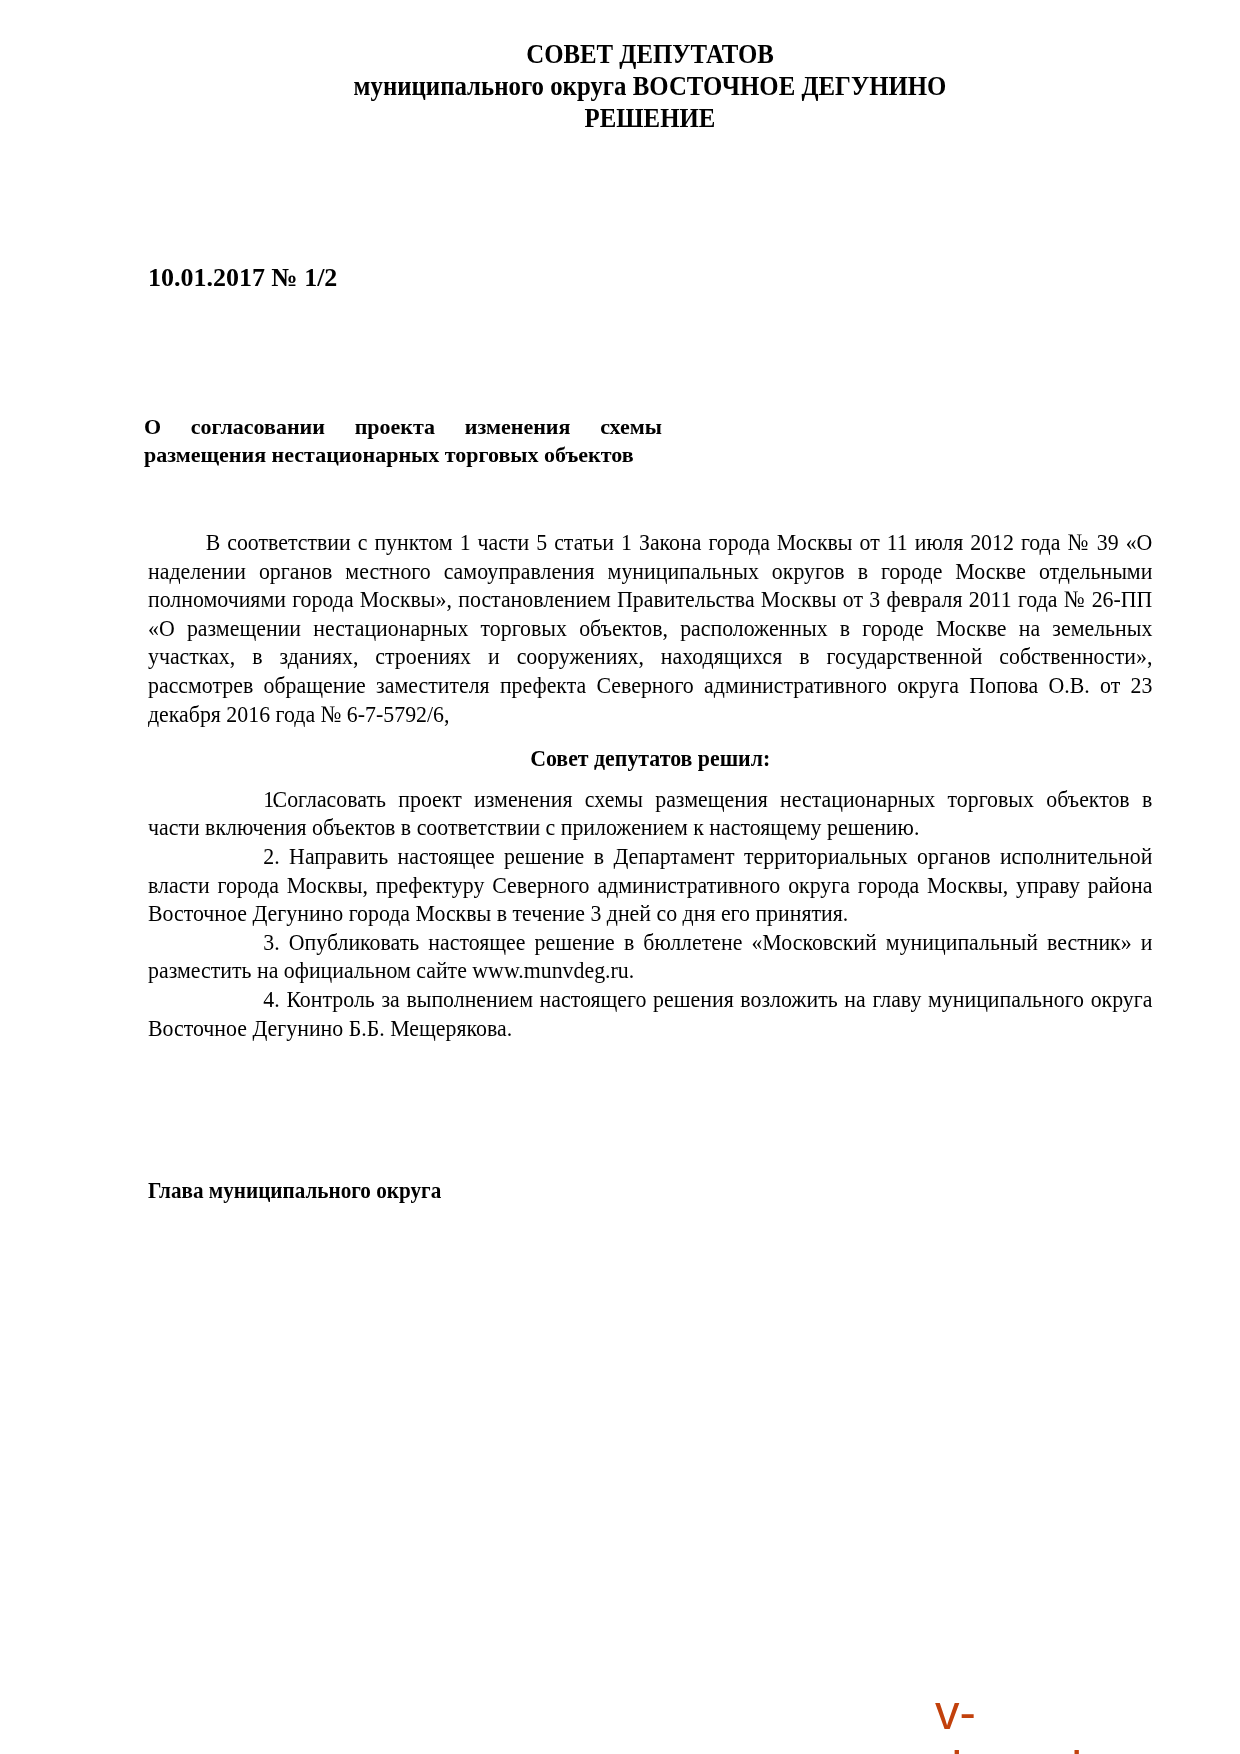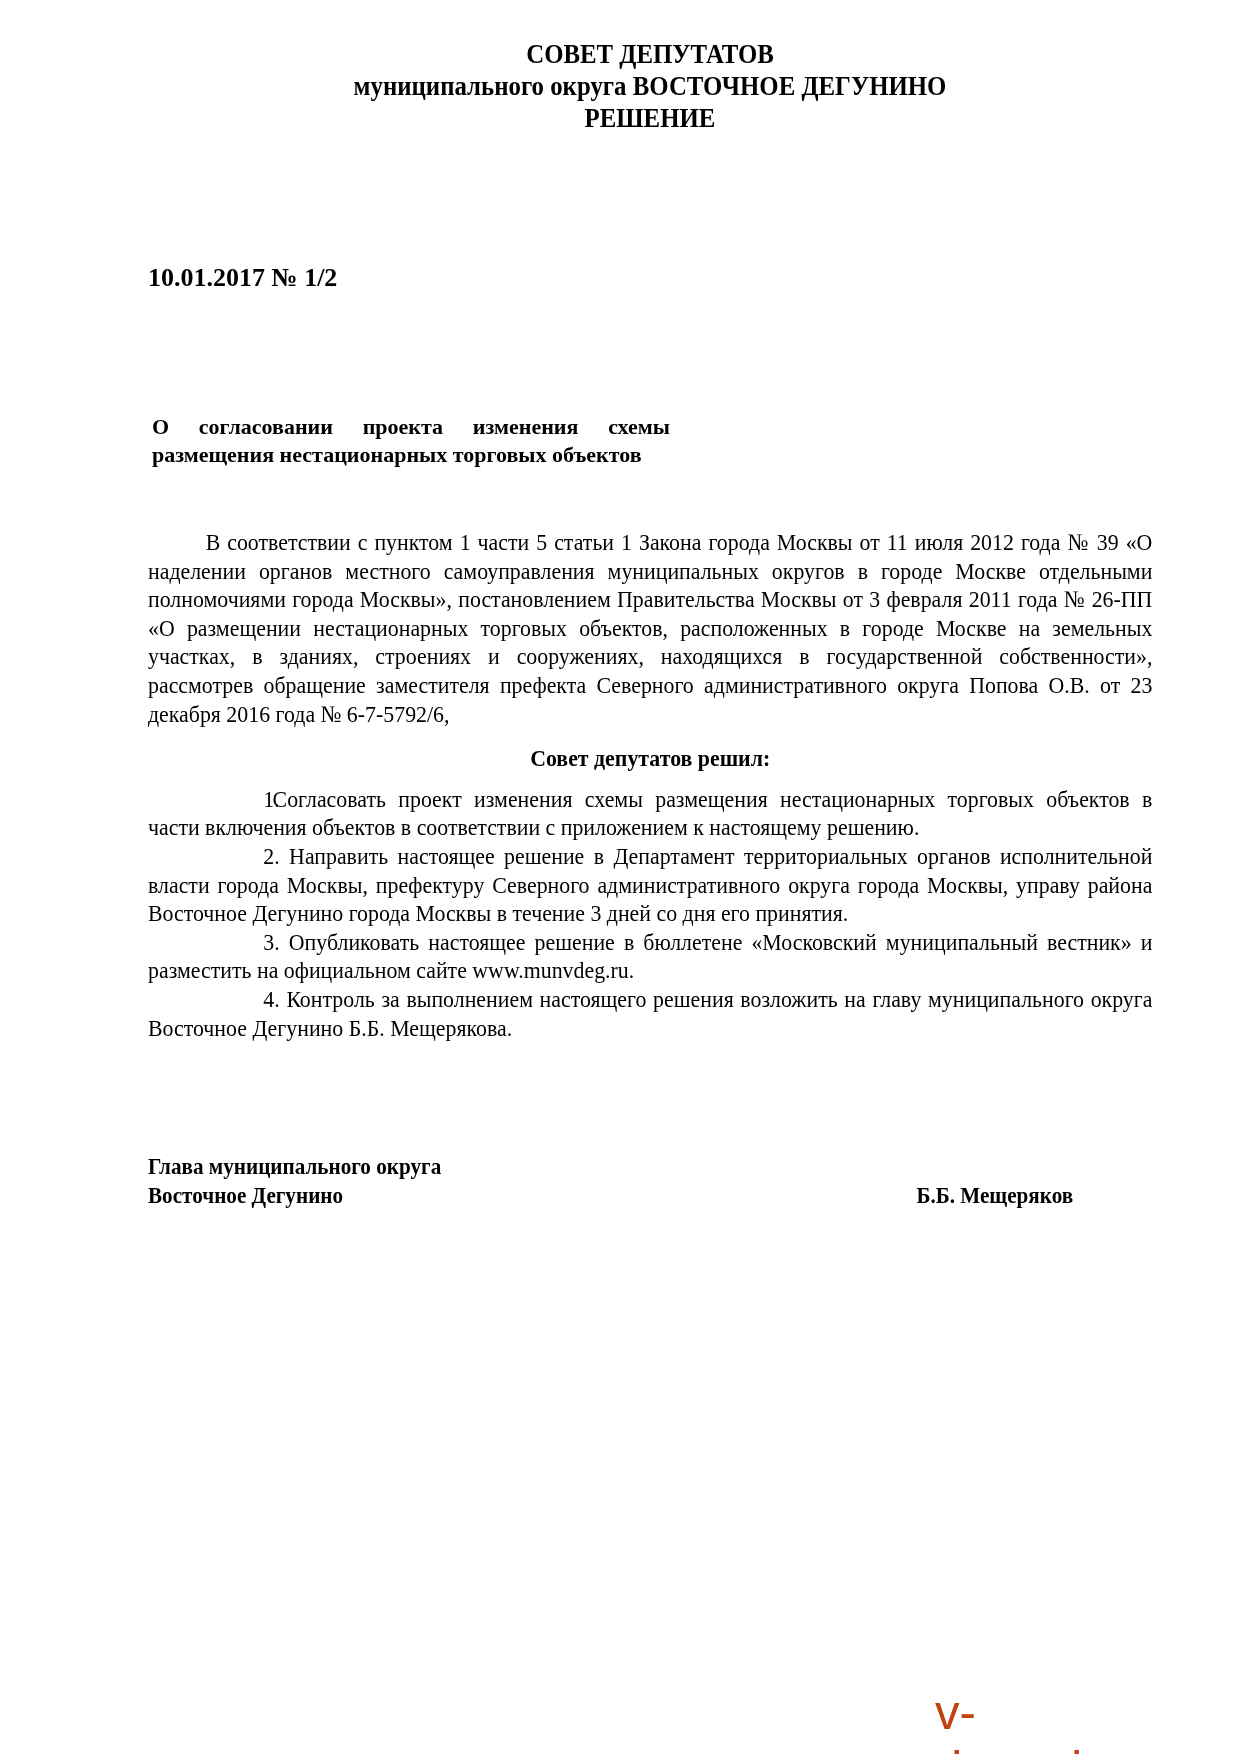--- a/index.html
+++ b/index.html
@@ -13,39 +13,39 @@
     position: absolute; left: 150px; width: 1000px; top: 38px;
     text-align: center; font-weight: bold; font-size: 27px; line-height: 32px;
     transform: scaleX(0.92); transform-origin: center top;
   }
   .header div { white-space: nowrap; }
   .date-line {
     position: absolute; left: 148px; top: 262px;
     font-weight: bold; font-size: 26px; line-height: 32px;
   }
   .subject {
-    position: absolute; left: 152px; top: 413px; width: 518px;
+    position: absolute; left: 144px; top: 413px; width: 518px;
     font-weight: bold; font-size: 22px; line-height: 28px;
     text-align: justify; text-align-last: left;
   }
   .body {
     position: absolute; left: 148px; top: 528px; width: 1005px;
     font-size: 23.5px; line-height: 28.6px; text-align: justify;
     transform: scaleX(0.93); transform-origin: left top;
   }
   .body .wide { width: 1080px; }
   .para { text-indent: 62px; margin: 0; }
   .resolved {
     text-align: center; font-weight: bold; margin: 16px 0 12px 0; text-indent: 0;
   }
   .item { margin: 0; text-indent: 62px; }
   .item-num { display: inline-block; }
   .item1 .item-num { width: 72px; }
   .signature {
-    position: absolute; left: 148px; top: 1152px; width: 925px;
+    position: absolute; left: 148px; top: 1176px; width: 925px;
     font-weight: bold; font-size: 23.5px; line-height: 29px;
   }
   .sig-row { display: flex; justify-content: space-between; }
   .sig-row span { transform: scaleX(0.9); transform-origin: left center; display: inline-block; white-space: nowrap; }
   .sig-name { transform-origin: right center !important; }
   .watermark {
     position: absolute; left: 935px; top: 1684px;
     font-family: "Liberation Sans", "DejaVu Sans", sans-serif;
     font-size: 49px; color: #4a7676; letter-spacing: 0px;
   }
@@ -82,20 +82,16 @@
       <p class="item">
         <span class="item-num">4.</span> <span>Контроль за выполнением настоящего решения возложить на главу муниципального округа Восточное Дегунино Б.Б. Мещерякова.</span>
       </p>
     </div>
   </div>
 
   <div class="signature">
     <div class="sig-row">
       <span>Глава муниципального округа</span>
     </div>
-    <div class="sig-row">
-      <span>Восточное Дегунино</span>
-      <span class="sig-name">Б.Б. Мещеряков</span>
-    </div>
   </div>
 
   <div class="watermark" style="color: #c2410c;">v-degunino.ru</div>
 </div>
 
 </body></html>

